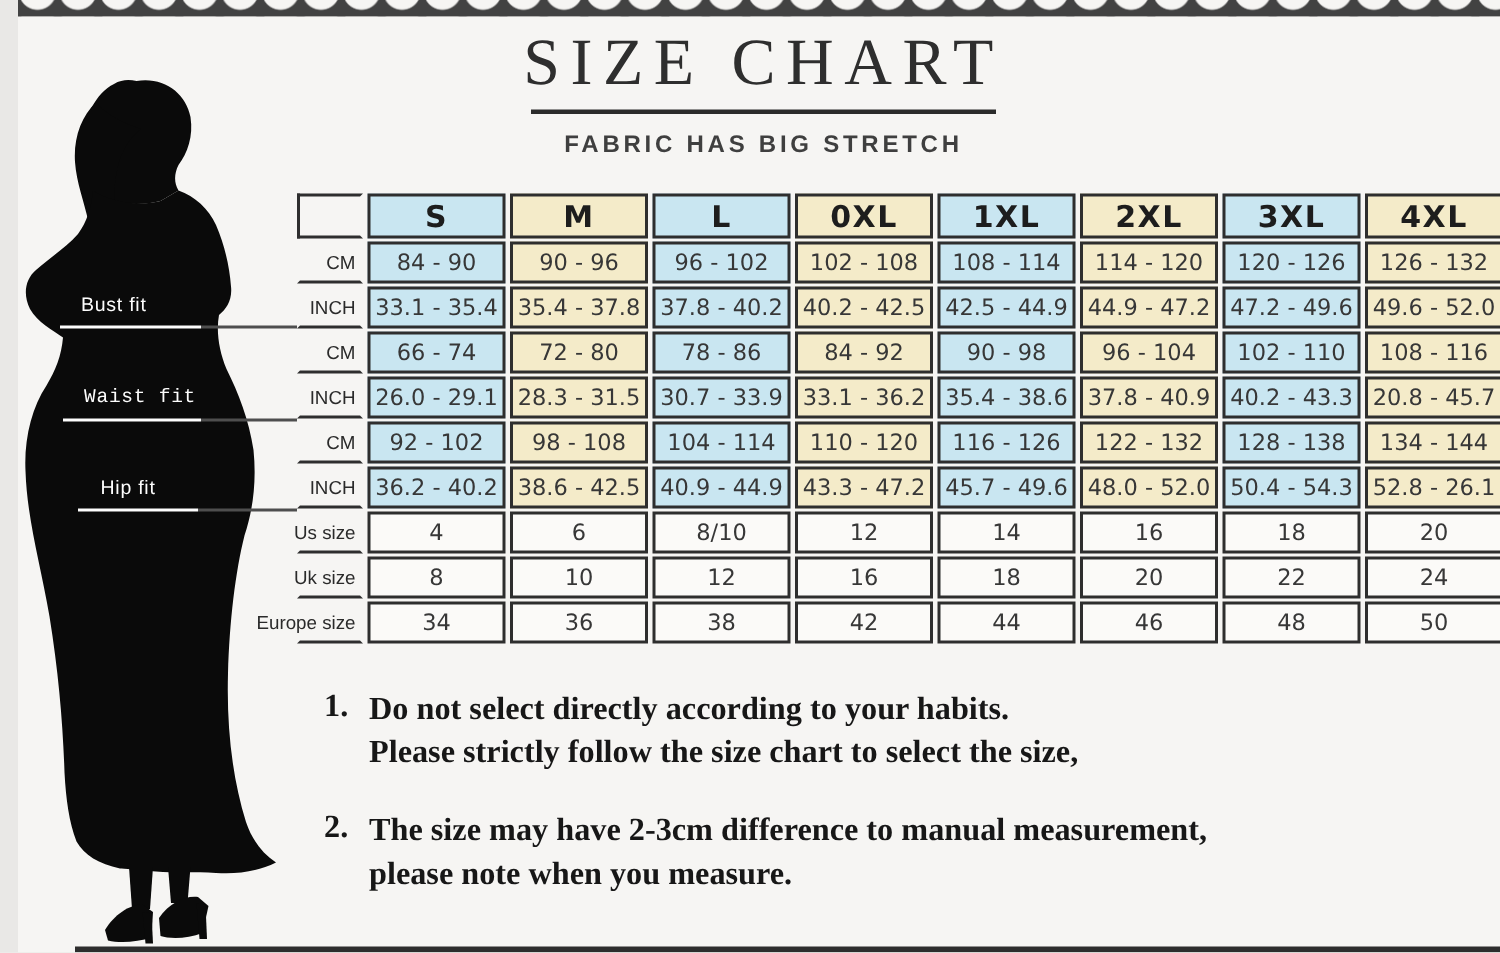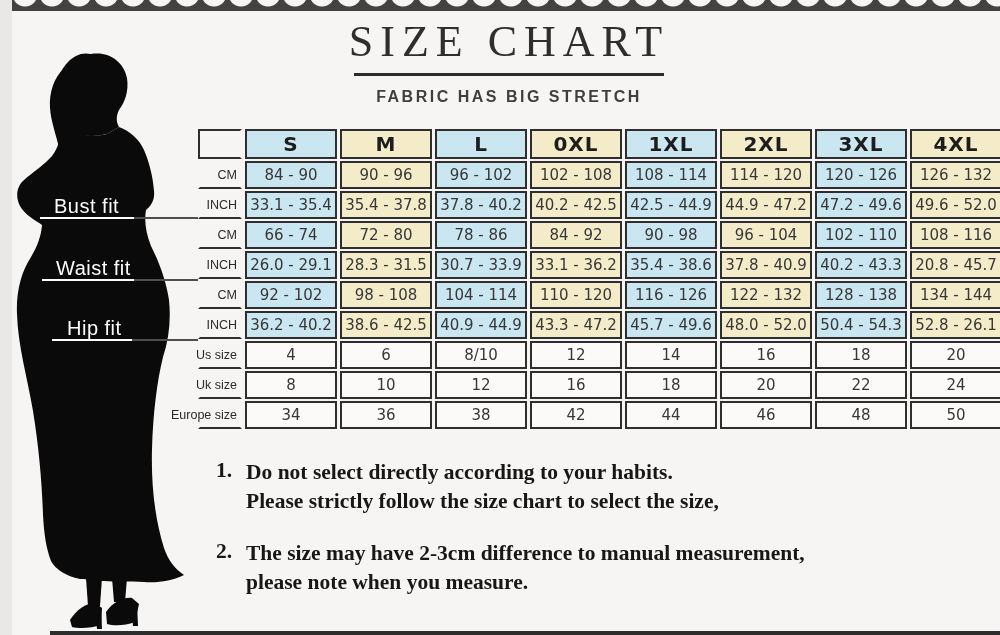--- a/index.html
+++ b/index.html
@@ -29,29 +29,29 @@
     font-family:"Liberation Sans",sans-serif;font-size:16px;letter-spacing:2.5px;
     color:#3f3f3f;font-weight:600;
   }
 
   
   .figure-wrap{position:absolute;left:0;top:50px;width:195px;height:585px;}
   .figure-wrap svg{display:block;}
 
   
   .fit-label{
-    position:absolute;color:#fdfdfd;font-size:20px;letter-spacing:.5px;
+    position:absolute;color:#fdfdfd;font-size:13px;letter-spacing:.5px;
     font-family:"Liberation Sans",sans-serif;
   }
   .fit-line{position:absolute;height:2px;background:#fdfdfd;}
   .fit-connector{position:absolute;height:2px;background:#4e4e4e;}
   .lbl-bust{left:42px;top:195px;}
   .ln-bust{left:28px;top:217px;width:94px;}
   .cn-bust{left:122px;top:217px;width:64px;}
-  .lbl-waist{left:44px;top:257px;}
+  .lbl-waist{left:44px;top:257px;font-family:Liberation Mono, monospace;}
   .ln-waist{left:30px;top:279px;width:92px;}
   .cn-waist{left:122px;top:279px;width:64px;}
   .lbl-hip{left:55px;top:317px;}
   .ln-hip{left:40px;top:339px;width:80px;}
   .cn-hip{left:120px;top:339px;width:66px;}
 
   
   table.size{
     position:absolute;left:183px;top:127px;
     border-collapse:separate;border-spacing:3px 2px;

